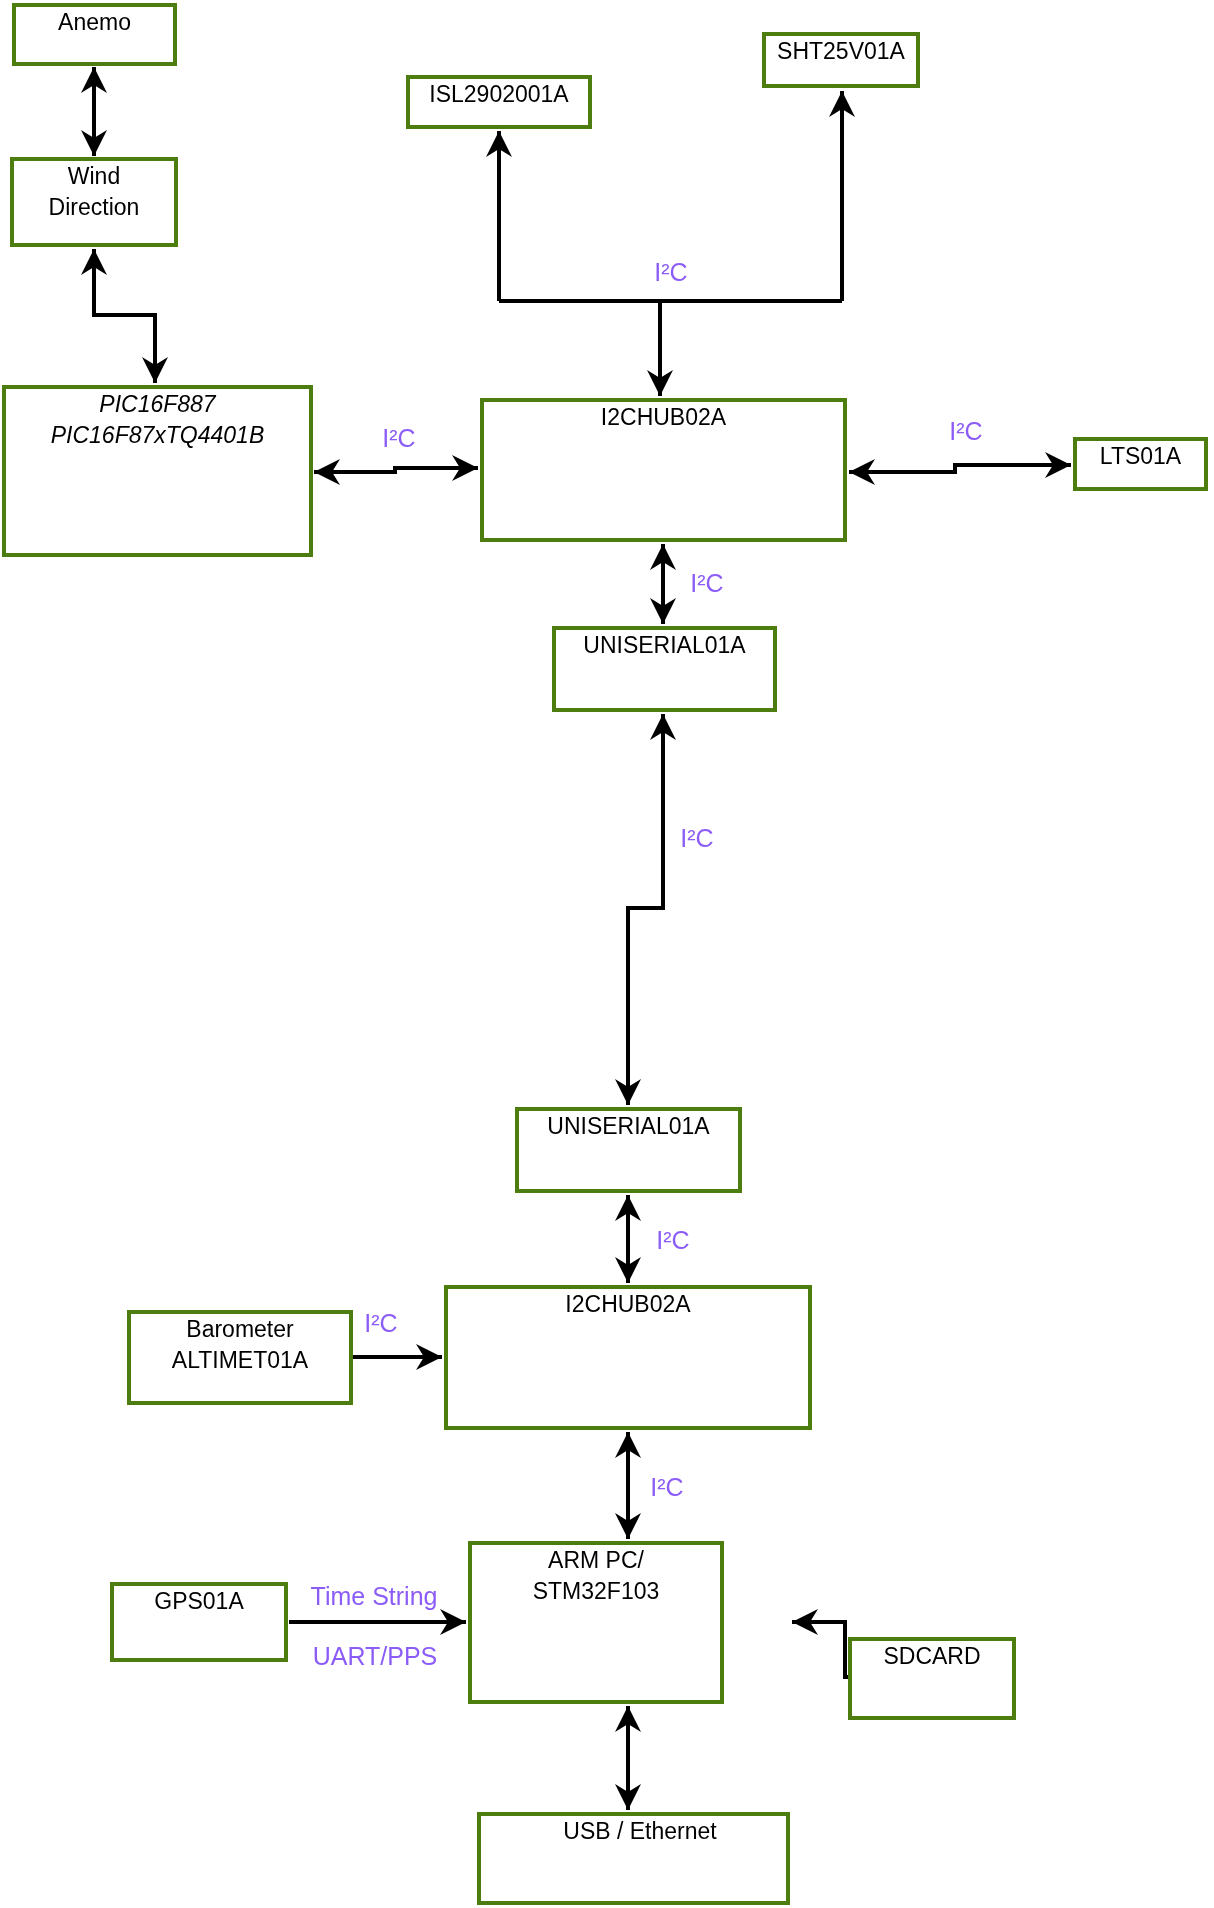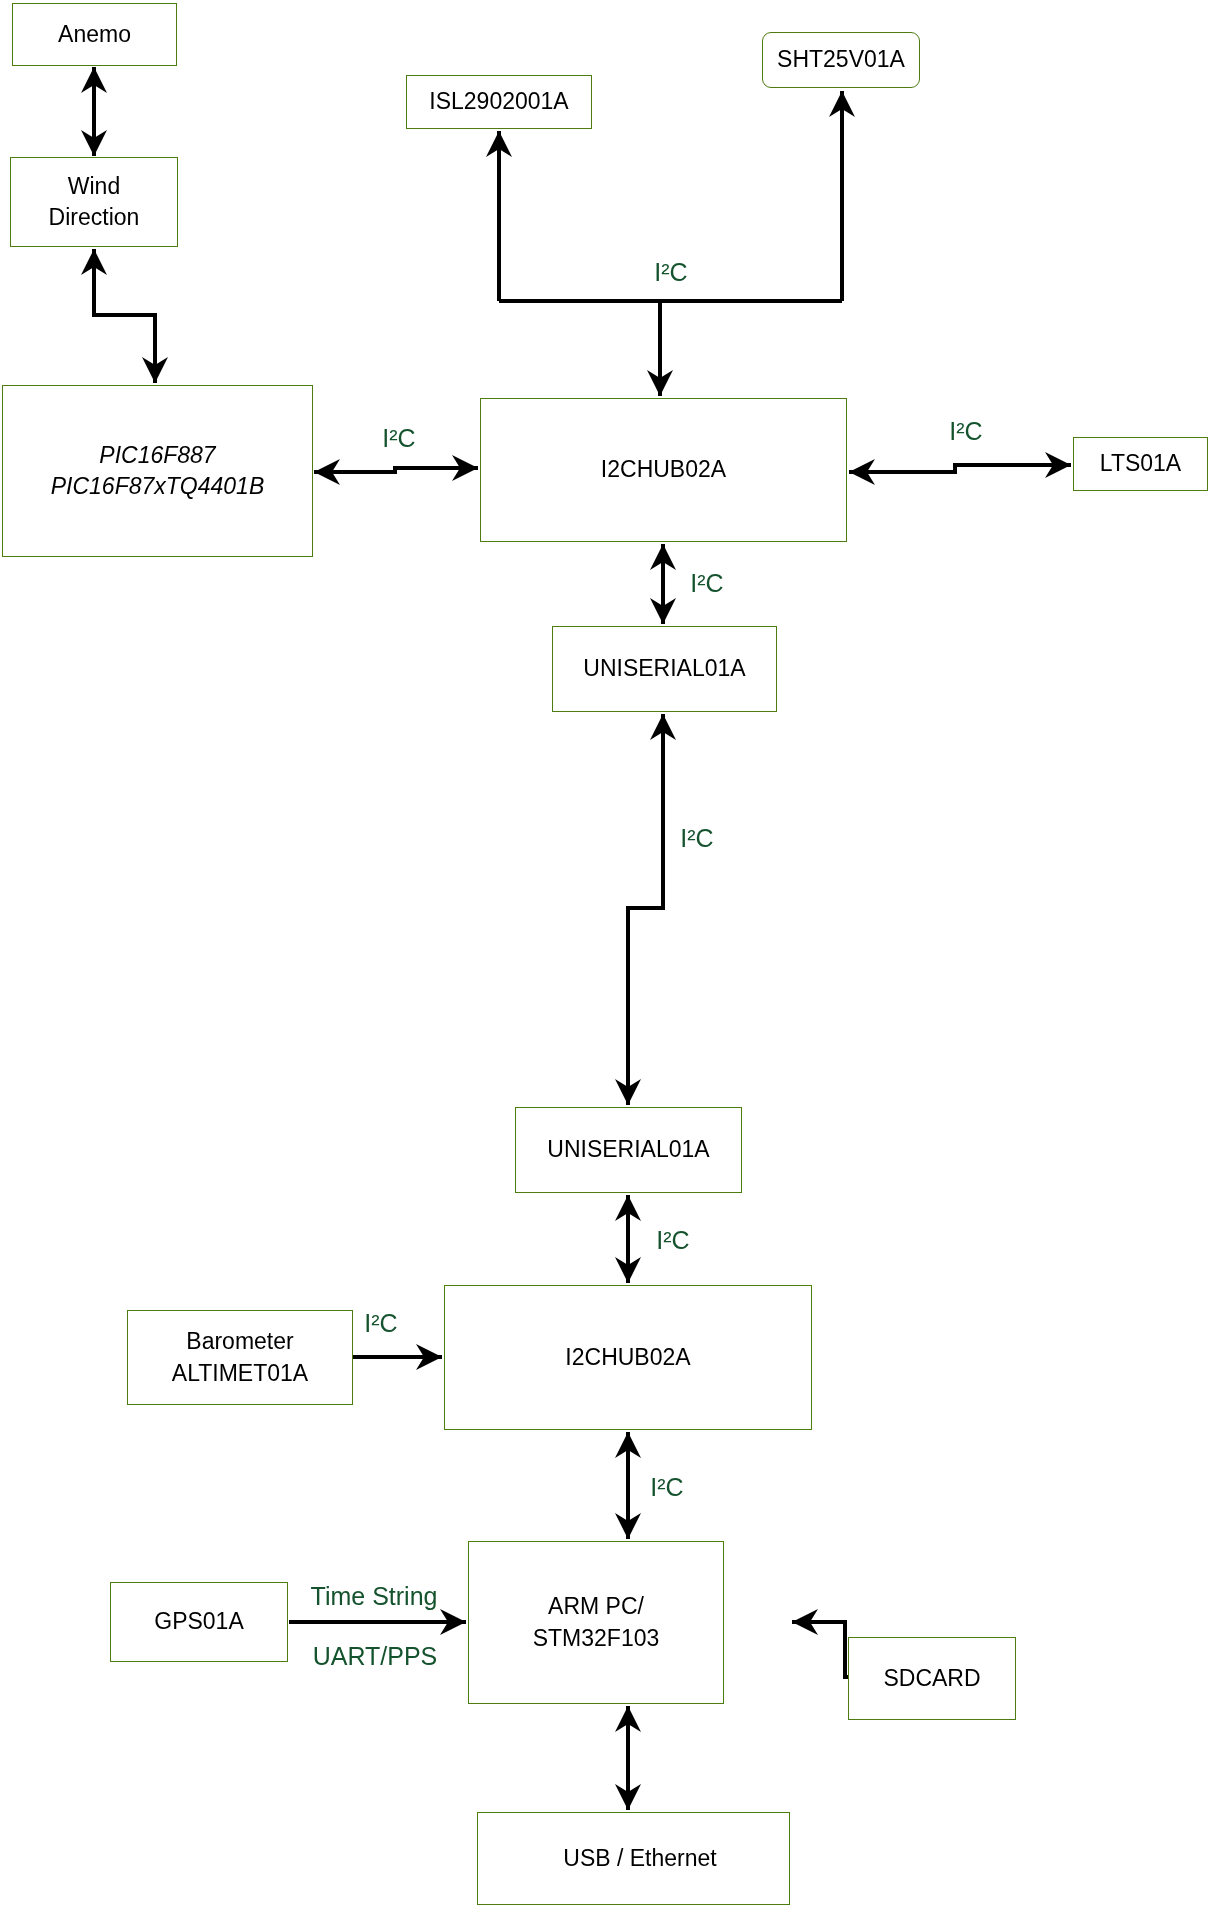--- a/index.html
+++ b/index.html
@@ -22,48 +22,47 @@
     top: 0;
   }
   .edges line, .edges polyline {
     stroke: #000000;
     stroke-width: 4;
     fill: none;
   }
   .node {
     position: absolute;
     box-sizing: border-box;
-    border: 1px solid #4d7c0f;
+    border: 4px solid #4d7c0f;
     background: #ffffff;
     display: flex;
-    align-items: center;
     justify-content: center;
   }
   .node span {
     display: block;
     font-size: 23px;
     line-height: 1.35;
     text-align: center;
     white-space: pre-line;
     color: #000000;
   }
   .edge-label {
     position: absolute;
     transform: translate(-50%, -50%);
     font-size: 25px;
     line-height: 1;
     white-space: nowrap;
-    color: #14532d;
+    color: #8b5cf6;
   }
   
   #n-anemo      { left: 12px;   top: 3px;    width: 165px; height: 63px; }
   #n-wind       { left: 10px;   top: 157px;  width: 168px; height: 90px; }
   #n-pic        { left: 2px;    top: 385px;  width: 311px; height: 172px; font-style: italic; }
   #n-isl        { left: 406px;  top: 75px;   width: 186px; height: 54px; }
-  #n-sht        { left: 762px;  top: 32px;   width: 158px; height: 56px; border-radius: 9px; }
+  #n-sht        { left: 762px;  top: 32px;   width: 158px; height: 56px; }
   #n-hub1       { left: 480px;  top: 398px;  width: 367px; height: 144px; }
   #n-lts        { left: 1073px; top: 437px;  width: 135px; height: 54px; }
   #n-uniserial1 { left: 552px;  top: 626px;  width: 225px; height: 86px; }
   #n-uniserial2 { left: 515px;  top: 1107px; width: 227px; height: 86px; }
   #n-hub2       { left: 444px;  top: 1285px; width: 368px; height: 145px; }
   #n-barometer  { left: 127px;  top: 1310px; width: 226px; height: 95px; }
   #n-gps        { left: 110px;  top: 1582px; width: 178px; height: 80px; }
   #n-armpc      { left: 468px;  top: 1541px; width: 256px; height: 163px; }
   #n-sdcard     { left: 848px;  top: 1637px; width: 168px; height: 83px; }
   #n-usbeth     { left: 477px;  top: 1812px; width: 313px; height: 93px; padding-left: 13px; }

